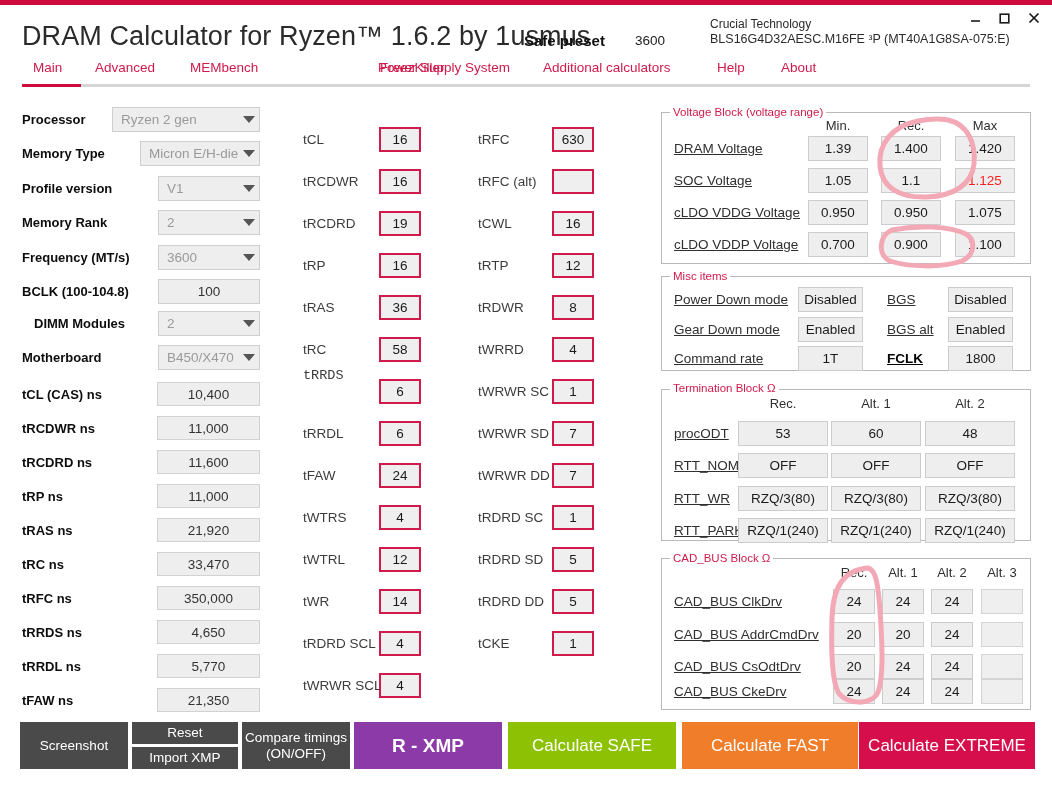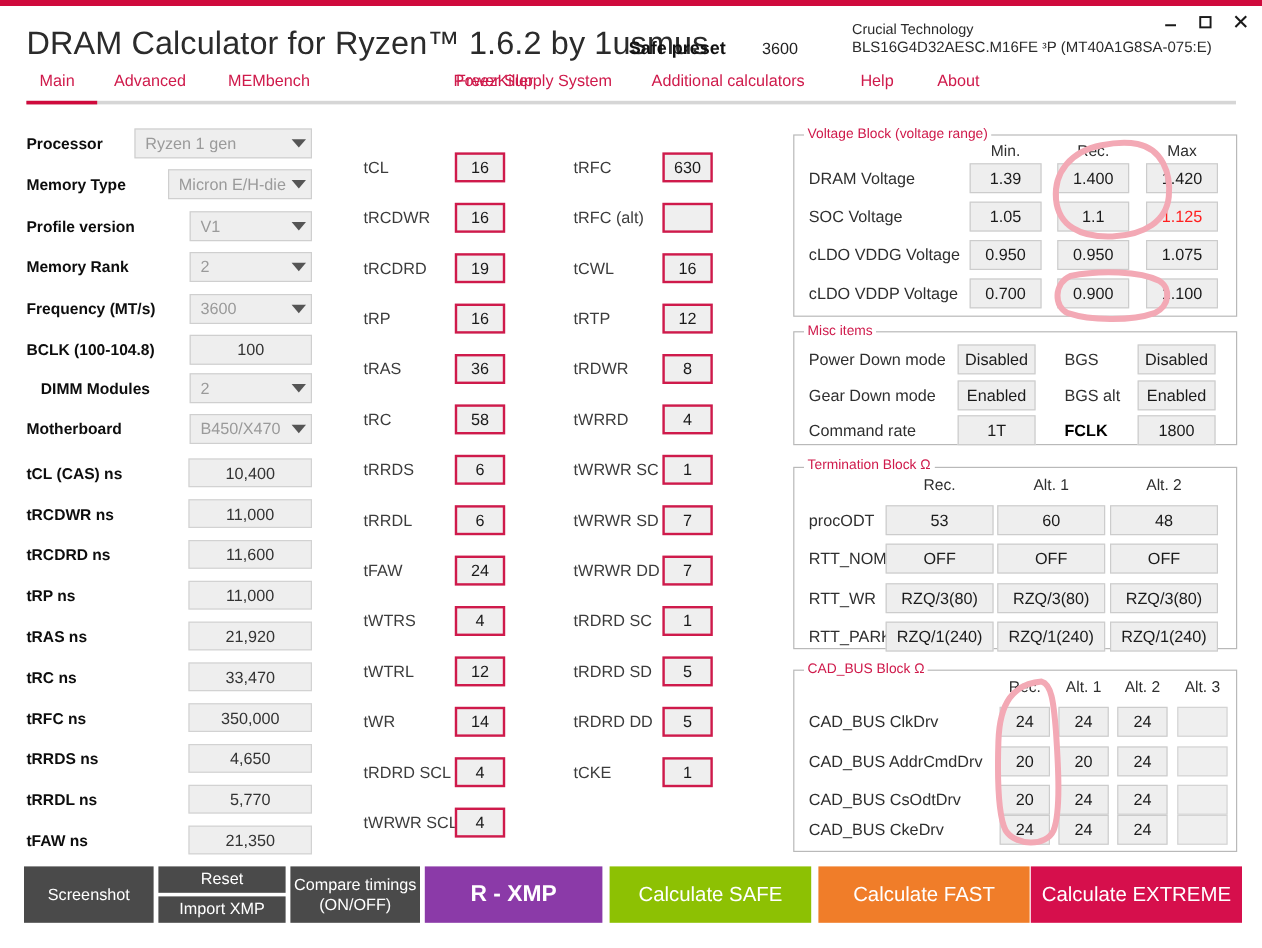--- a/index.html
+++ b/index.html
@@ -146,20 +146,21 @@
   }
   .colhdr {
     position: absolute;
     font-size: 13px; color: #2f2f2f;
     text-align: center; white-space: nowrap;
   }
   .rowlbl {
     position: absolute;
     font-size: 13.5px; color: #2f2f2f;
     white-space: nowrap;
+    text-decoration: underline;
   }
   .gbox {
     position: absolute;
     background: #eeeeee;
     border: 1px solid #cccccc;
     height: 25px;
     display: flex; align-items: center; justify-content: center;
     font-size: 13.5px; color: #1b1b1b;
   }
   .gbox.red { color: #ff1f1f; }
@@ -229,21 +230,21 @@
         <div class="navitem" style="left:543px;">Additional calculators</div>
         <div class="navitem" style="left:717px;">Help</div>
         <div class="navitem" style="left:781px;">About</div>
       </div>
   <div class="navunderline-active" style="left:22px; width:59px;"></div>
     </div>
 
   <div id="left-fields">
       <div class="lbl-bold" style="left:22px; top:112px;">Processor</div>
       <div class="combo" style="left:112px; top:107px; width:148px;">
-        <div class="ctext">Ryzen 1 gen</div>
+        <div class="ctext">Ryzen 2 gen</div>
         <div class="caret"></div>
       </div>
       <div class="lbl-bold" style="left:22px; top:146px;">Memory Type</div>
       <div class="combo" style="left:140px; top:141px; width:120px;">
         <div class="ctext">Micron E/H-die</div>
         <div class="caret"></div>
       </div>
       <div class="lbl-bold" style="left:22px; top:181px;">Profile version</div>
       <div class="combo" style="left:158px; top:176px; width:102px;">
         <div class="ctext">V1</div>
@@ -300,21 +301,21 @@
       <div class="tlbl" style="left:303px; top:174px;">tRCDWR</div>
       <div class="tbox" style="left:379px; top:169px;">16</div>
       <div class="tlbl" style="left:303px; top:216px;">tRCDRD</div>
       <div class="tbox" style="left:379px; top:211px;">19</div>
       <div class="tlbl" style="left:303px; top:258px;">tRP</div>
       <div class="tbox" style="left:379px; top:253px;">16</div>
       <div class="tlbl" style="left:303px; top:300px;">tRAS</div>
       <div class="tbox" style="left:379px; top:295px;">36</div>
       <div class="tlbl" style="left:303px; top:342px;">tRC</div>
       <div class="tbox" style="left:379px; top:337px;">58</div>
-      <div class="tlbl" style="left:303px; top:384px;">tRRDS</div>
+      <div class="tlbl" style="left:303px; top:368px;font-family:Liberation Mono, monospace;">tRRDS</div>
       <div class="tbox" style="left:379px; top:379px;">6</div>
       <div class="tlbl" style="left:303px; top:426px;">tRRDL</div>
       <div class="tbox" style="left:379px; top:421px;">6</div>
       <div class="tlbl" style="left:303px; top:468px;text-align:right;">tFAW</div>
       <div class="tbox" style="left:379px; top:463px;">24</div>
       <div class="tlbl" style="left:303px; top:510px;">tWTRS</div>
       <div class="tbox" style="left:379px; top:505px;">4</div>
       <div class="tlbl" style="left:303px; top:552px;">tWTRL</div>
       <div class="tbox" style="left:379px; top:547px;">12</div>
       <div class="tlbl" style="left:303px; top:594px;">tWR</div>

